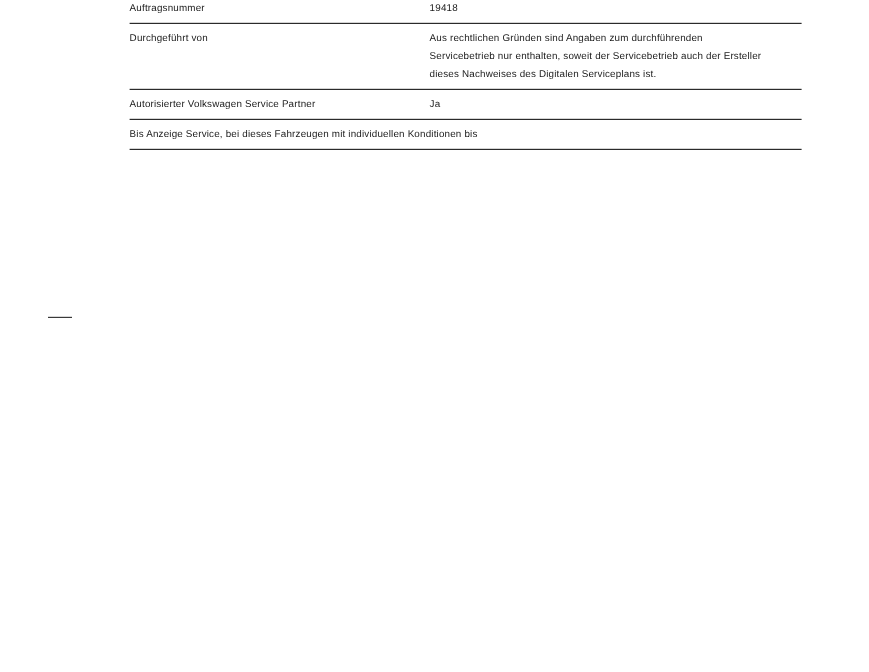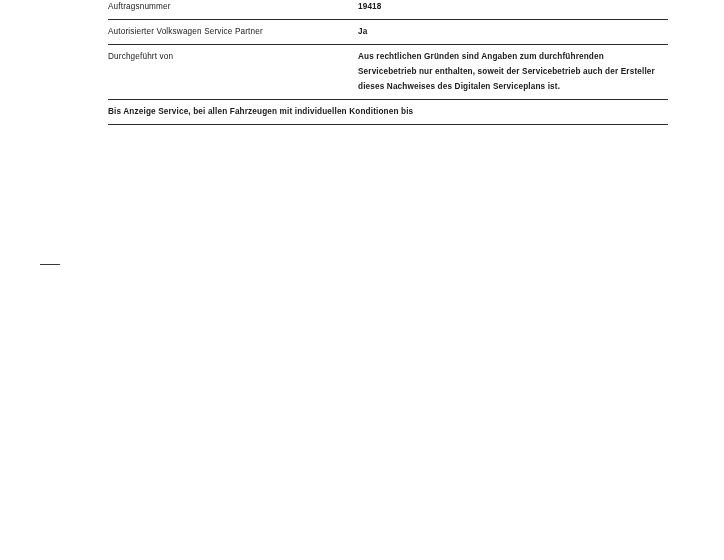--- a/index.html
+++ b/index.html
@@ -60,21 +60,20 @@
     color: #1a1a1a;
     white-space: nowrap;
   }
 
   .cell-value {
     flex: 1 1 auto;
     font-size: 8.2px;
     line-height: 15px;
     letter-spacing: 0.15px;
     color: #1a1a1a;
-    font-weight: bold;
   }
 
   .cell-value .line {
     display: block;
   }
 
   
   .row.clipped .cell-label,
   .row.clipped .cell-value {
     line-height: 13px;
@@ -98,38 +97,38 @@
   <div class="table">
 
     <div class="row first clipped">
       <div class="cell-label">Auftragsnummer</div>
       <div class="cell-value">
         <span class="line">19418</span>
       </div>
     </div>
 
     <div class="row">
-      <div class="cell-label">Autorisierter Volkswagen Service Partner</div>
-      <div class="cell-value">
-        <span class="line">Ja</span>
-      </div>
-    </div>
-
-    <div class="row">
       <div class="cell-label">Durchgeführt von</div>
       <div class="cell-value">
         <span class="line">Aus rechtlichen Gründen sind Angaben zum durchführenden</span>
         <span class="line">Servicebetrieb nur enthalten, soweit der Servicebetrieb auch der Ersteller</span>
         <span class="line">dieses Nachweises des Digitalen Serviceplans ist.</span>
       </div>
     </div>
 
     <div class="row">
+      <div class="cell-label">Autorisierter Volkswagen Service Partner</div>
       <div class="cell-value">
-        <span class="line">Bis Anzeige Service, bei allen Fahrzeugen mit individuellen Konditionen bis</span>
+        <span class="line">Ja</span>
+      </div>
+    </div>
+
+    <div class="row">
+      <div class="cell-value">
+        <span class="line">Bis Anzeige Service, bei dieses Fahrzeugen mit individuellen Konditionen bis</span>
       </div>
     </div>
 
     <div class="row closing"></div>
 
   </div>
 
   <div class="margin-mark"></div>
 
 </div>

